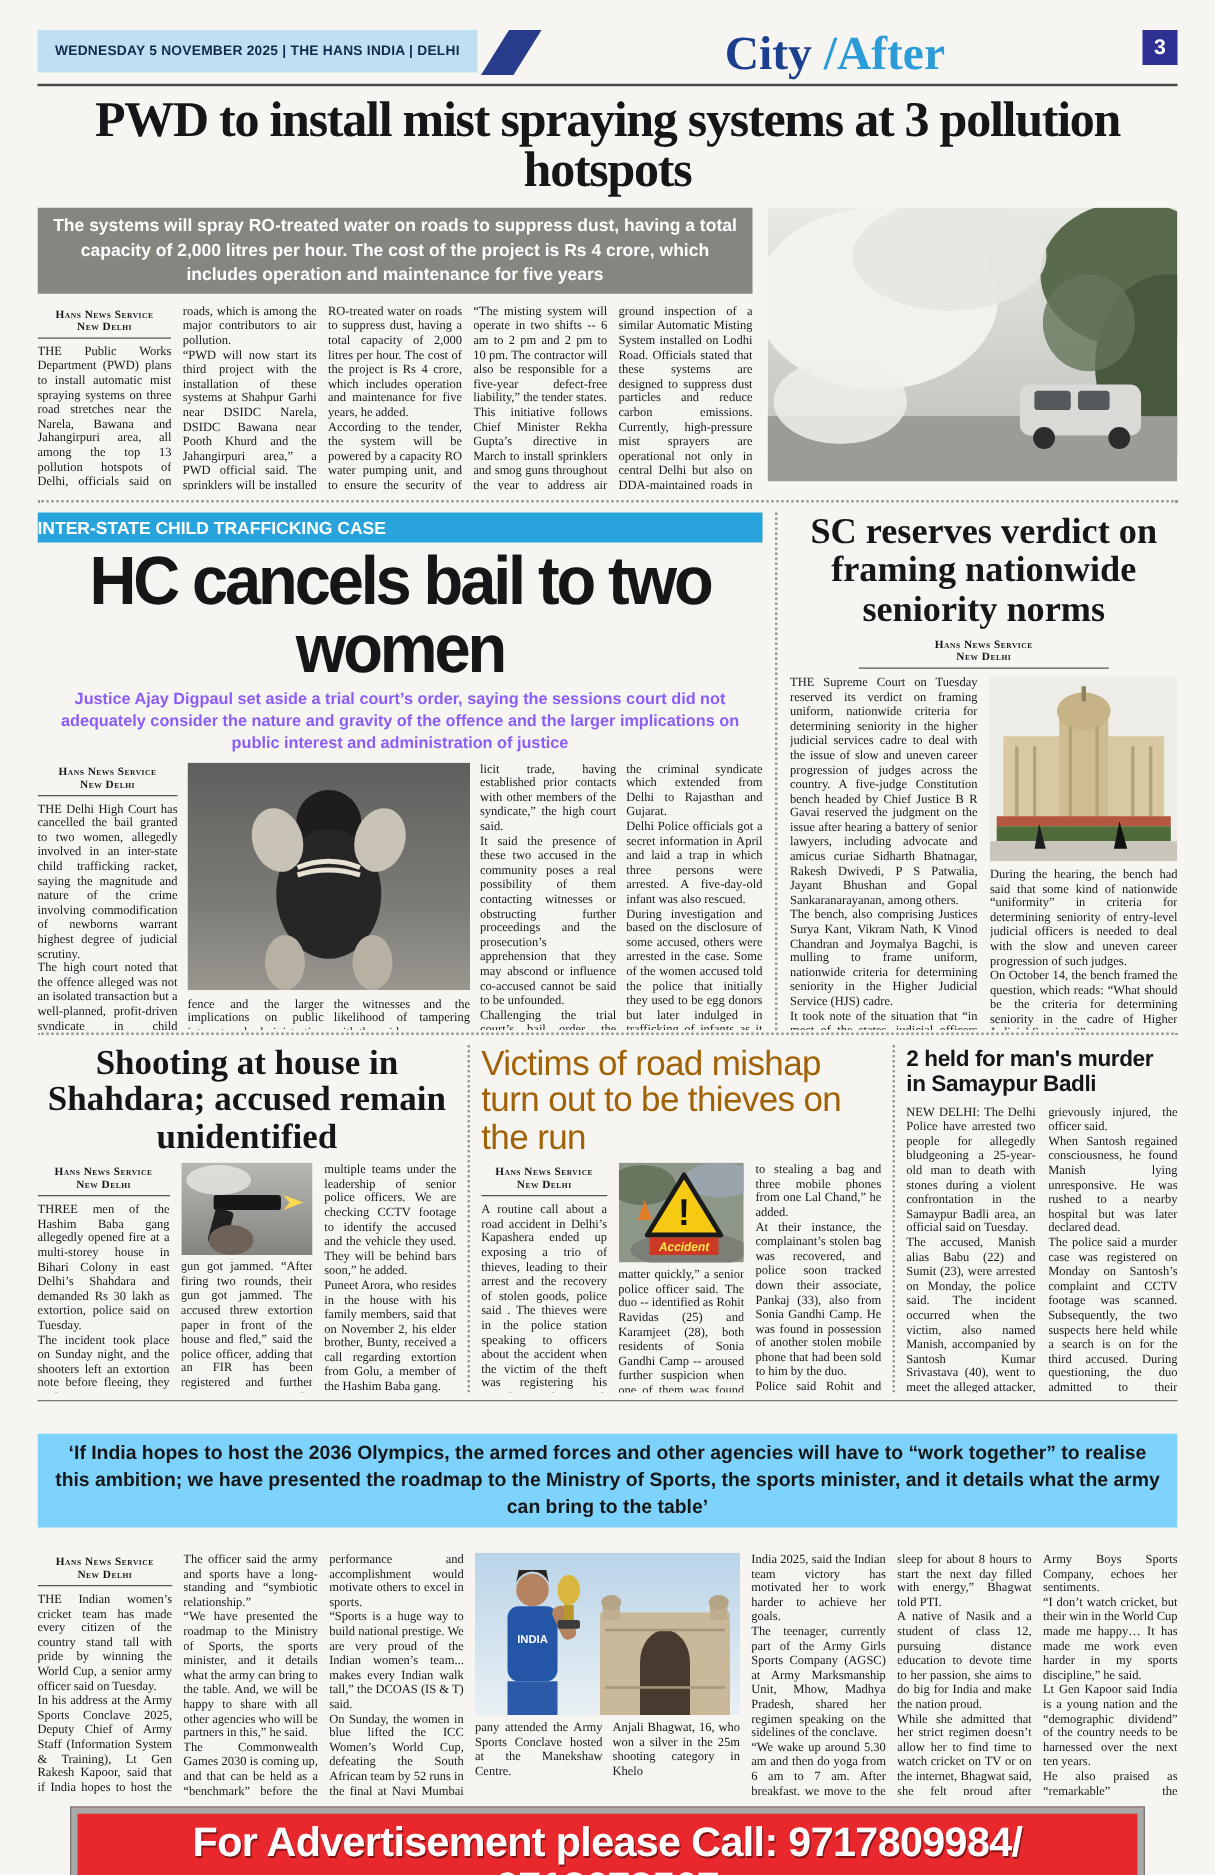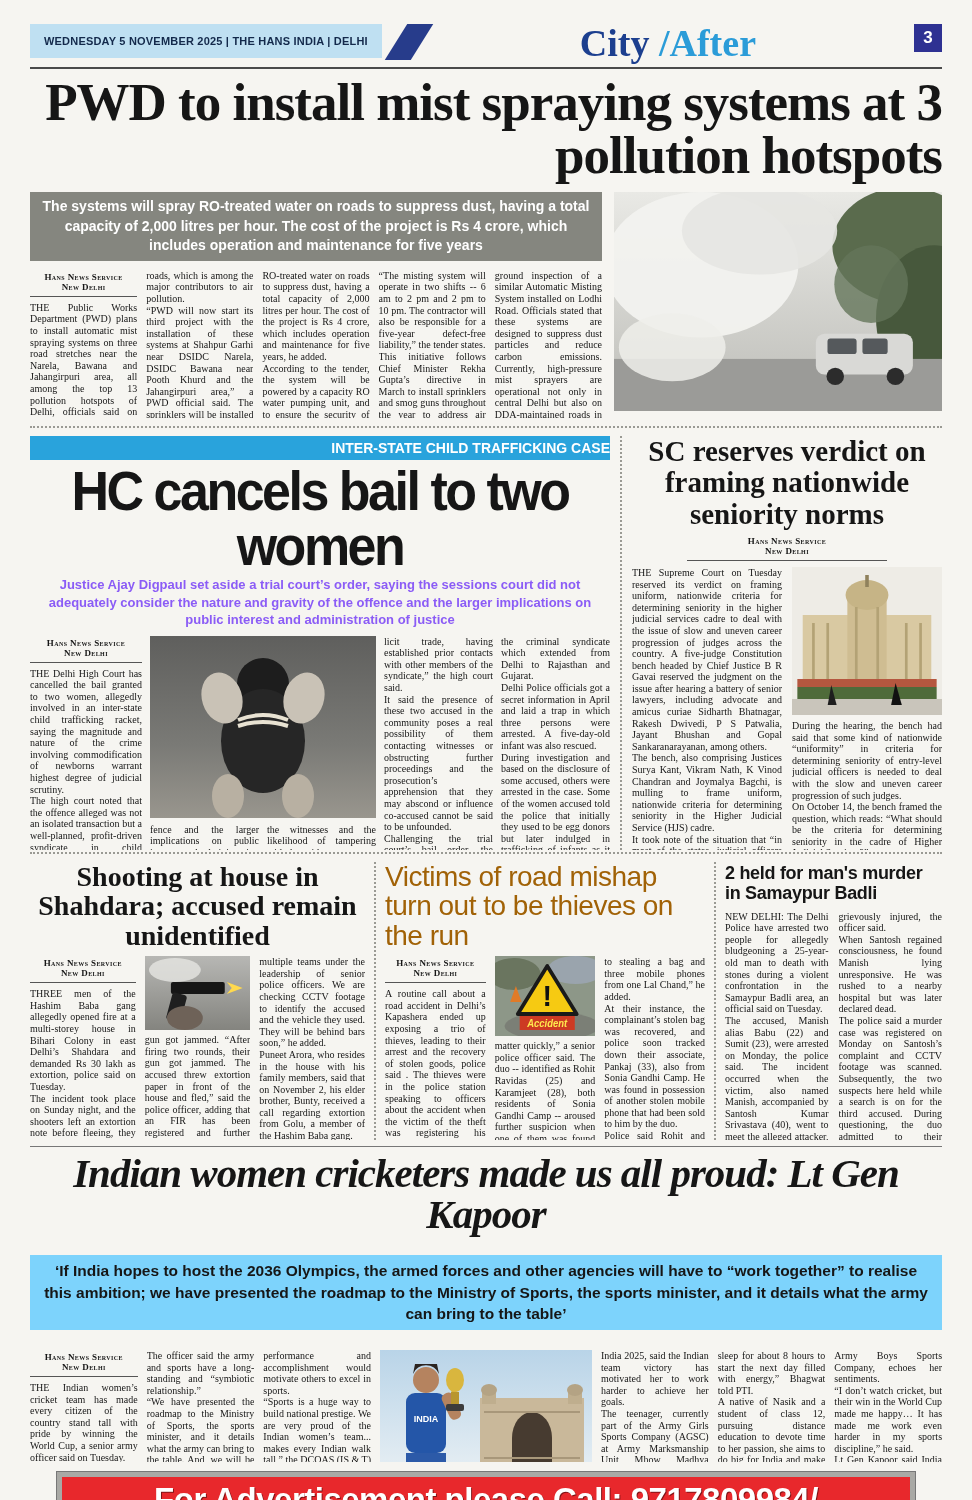--- a/index.html
+++ b/index.html
@@ -37,38 +37,38 @@
   .coltext {
     font-size:10px; line-height:1.16; text-align:justify;
     white-space:pre-line; overflow:hidden;
   }
   .vdot { border-right:2px dotted #9a9a94; }
   .hdot { border-top:2px dotted #9a9a94; }
   .photo { display:block; width:100%; }
 
   
   .pwd-headline {
-    text-align:right; font-weight:bold; font-size:53px; line-height:1;
+    text-align:center; font-weight:bold; font-size:40px; line-height:1;
     letter-spacing:-1px; margin:7px 0 10px;
   }
   .pwd-row { display:flex; gap:12px; height:226px; overflow:hidden; }
   .pwd-left { width:572px; display:flex; flex-direction:column; }
   .pwd-deck {
     background:#85867f; color:#ffffff; text-align:center;
     font:bold 14px/1.4 "Liberation Sans", sans-serif; padding:5px 8px;
   }
   .pwd-cols { display:flex; gap:9px; margin-top:9px; flex:1; overflow:hidden; }
   .pwd-cols .ncol { flex:1; overflow:hidden; }
   .pwd-photo { flex:1; height:226px; overflow:hidden; }
 
   
   .hc-sc-row { display:flex; height:424px; margin-top:8px; padding-top:8px; overflow:hidden; }
   .hc { width:592px; padding-right:10px; }
   .kicker {
-    background:#29a3dc; color:#fff; text-align:right;
+    background:#29a3dc; color:#fff; text-align:left;
     font:bold 14px/1 "Liberation Sans", sans-serif; padding:5px 0;
   }
   .hc-headline {
     font:bold 52px/1 "Liberation Sans", sans-serif; letter-spacing:-2.5px;
     text-align:center; margin:4px 0 3px; transform:scaleY(1.05); transform-origin:top;
   }
   .hc-deck {
     color:#8b5cf6; font:bold 13px/1.35 "Liberation Sans", sans-serif;
     text-align:center; margin:8px 0 7px;
   }
@@ -383,21 +383,20 @@
 After a brief argument near an underpass, the main accused was joined by two other attackers.
 The accused allegedly began abusing the victim and the argument quickly turned violent. The attackers assaulted Santosh and Manish with stones, leaving the victim</div>
         <div class="ncol coltext">grievously injured, the officer said.
 When Santosh regained consciousness, he found Manish lying unresponsive. He was rushed to a nearby hospital but was later declared dead.
 The police said a murder case was registered on Monday on Santosh’s complaint and CCTV footage was scanned. Subsequently, the two suspects here held while a search is on for the third accused. During questioning, the duo admitted to their involvement in the fatal assault, the police said. A scooter, a motorcycle and the stone used in the crime were recovered from their possession, they added. The police said the attacker, Manish, was previously involved in another murder case and are investigating the exact reason behind the killing and further investigation is underway.</div>
       </div>
     </div>
   </div>
 
   <div class="cricket">
-    <div class="cricket-headline">Indian women cricketers made us all proud: Lt Gen Kapoor</div>
     <div class="cricket-deck">‘If India hopes to host the 2036 Olympics, the armed forces and other agencies will have to “work together” to realise this ambition; we have presented the roadmap to the Ministry of Sports, the sports minister, and it details what the army can bring to the table’</div>
     <div class="cricket-body">
       <div class="ncol">
         <div class="byline">
           <span>Hans News Service</span>
           <span class="city2">New Delhi</span>
         </div>
         <div class="coltext">THE Indian women’s cricket team has made every citizen of the country stand tall with pride by winning the World Cup, a senior army officer said on Tuesday.
 In his address at the Army Sports Conclave 2025, Deputy Chief of Army Staff (Information System &amp; Training), Lt Gen Rakesh Kapoor, said that if India hopes to host the 2036 Olympics, the armed forces and other agencies will have to “work together” to realise this ambition.</div>
       </div>

